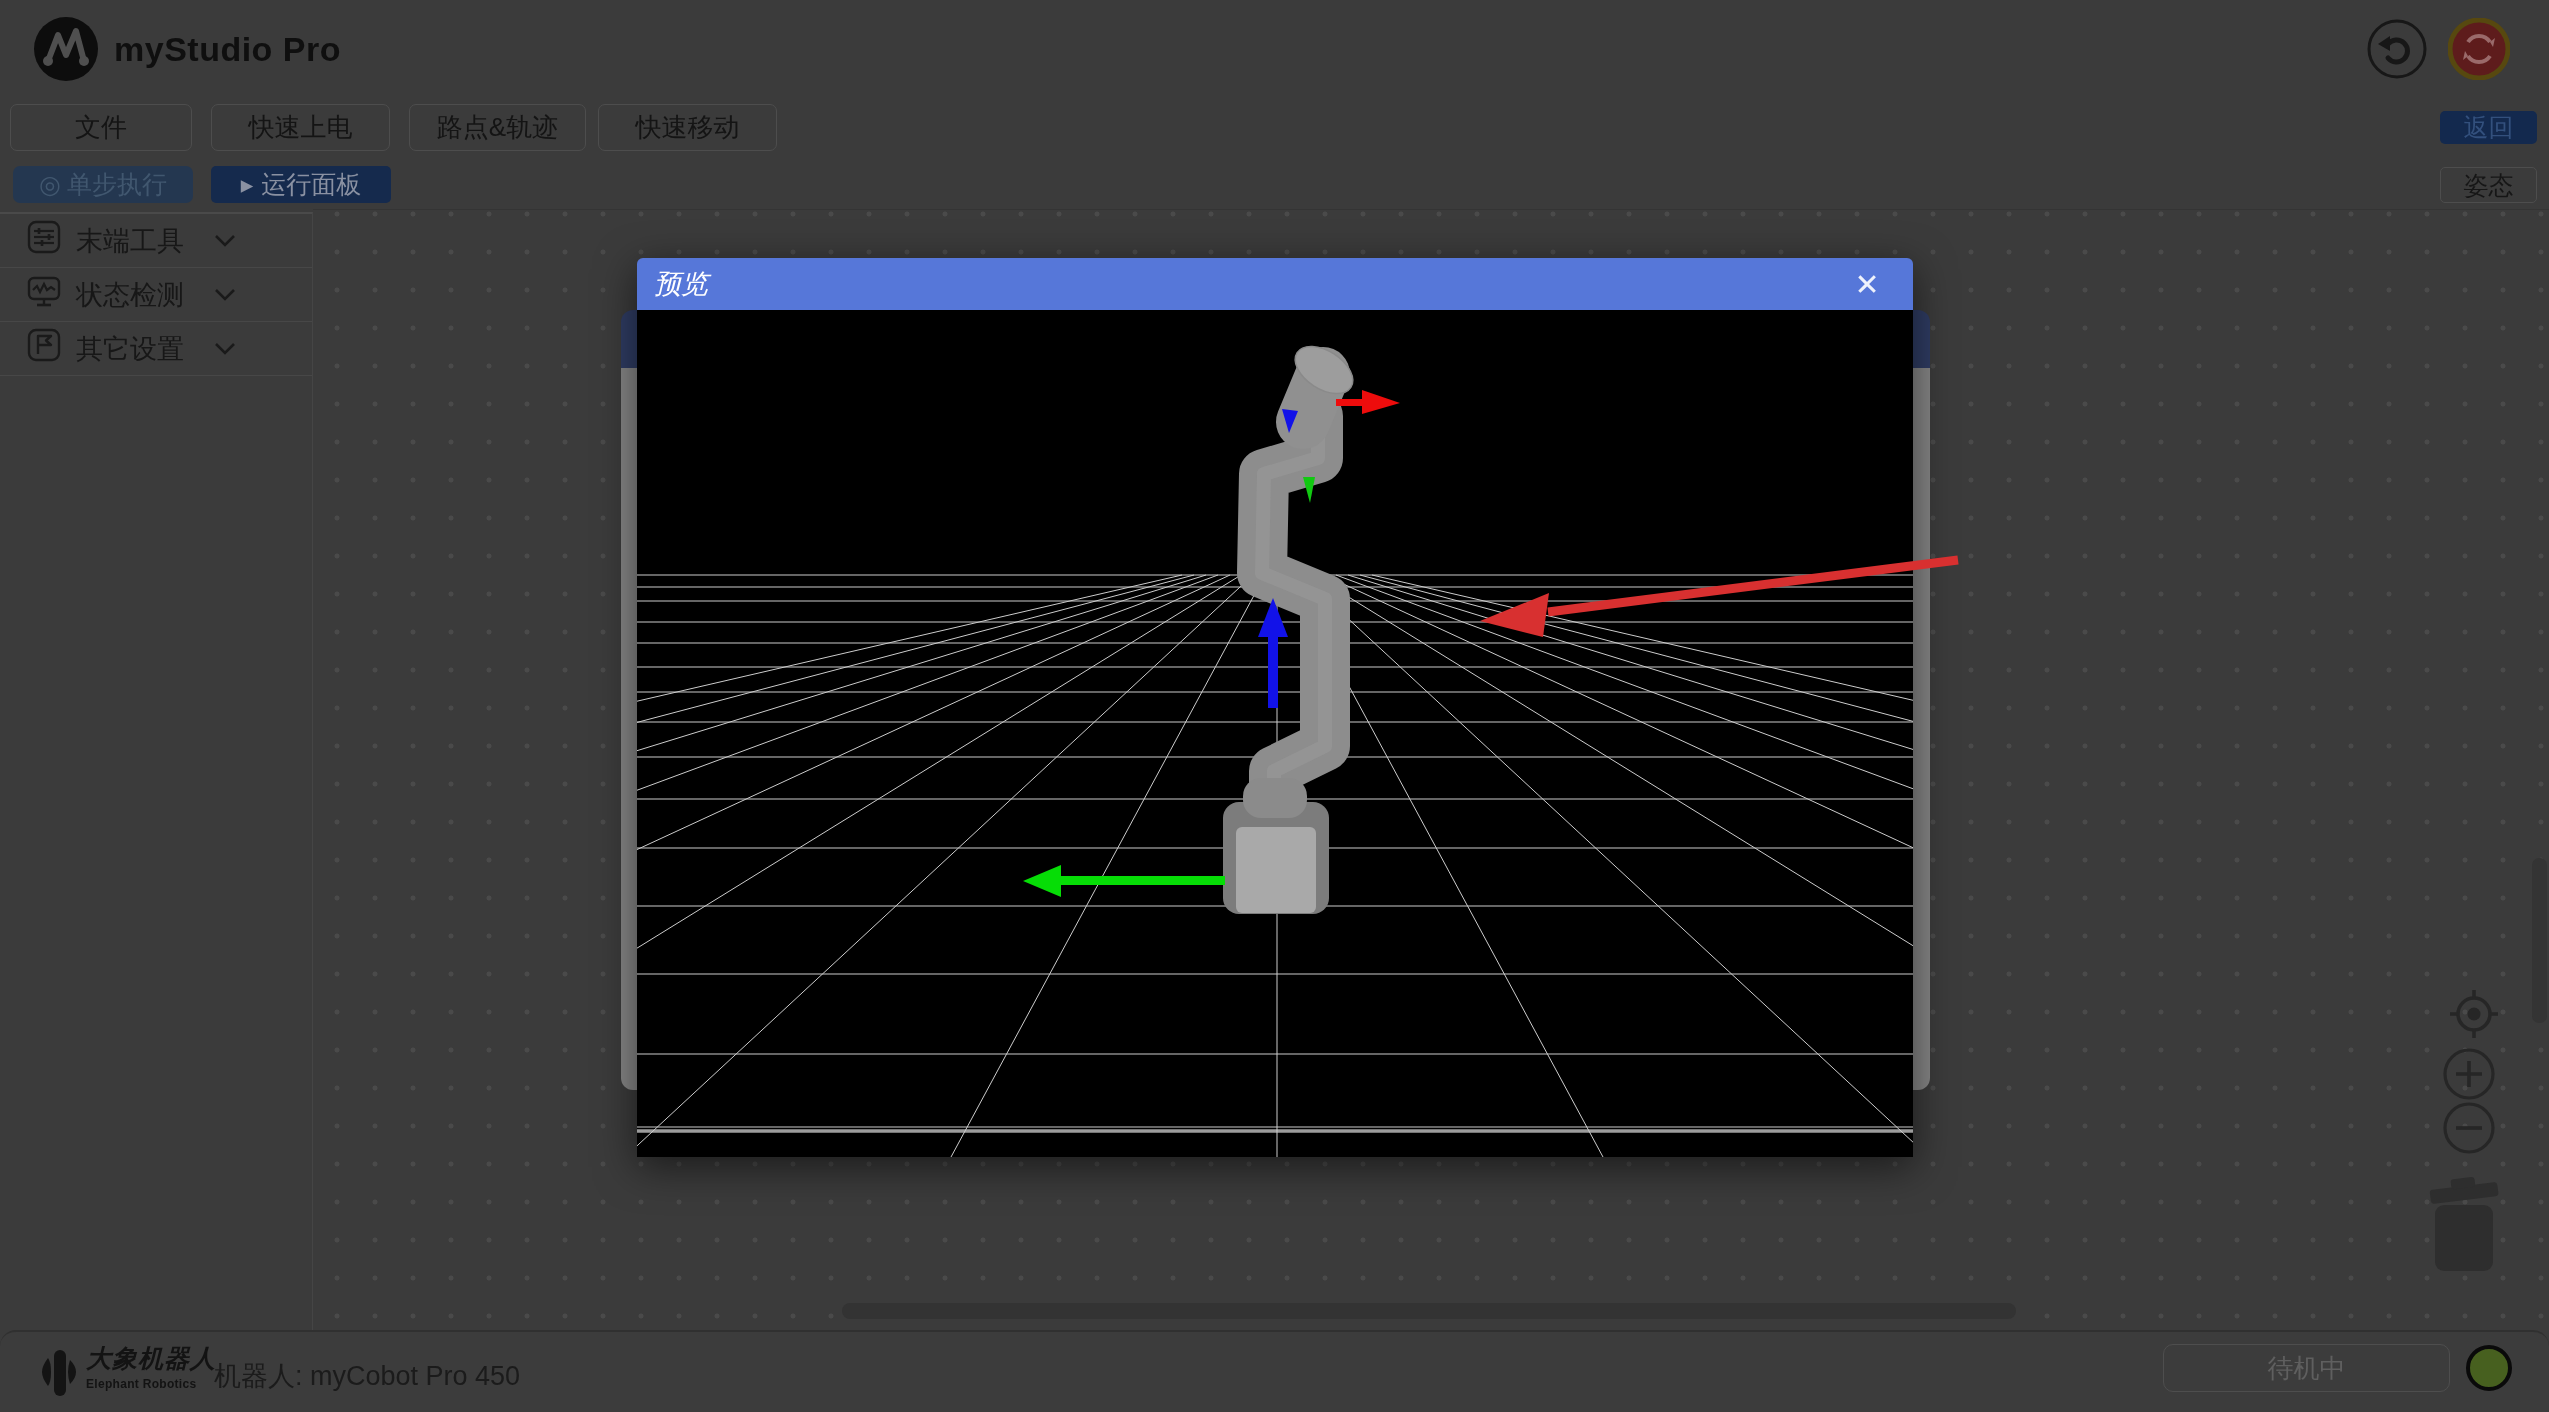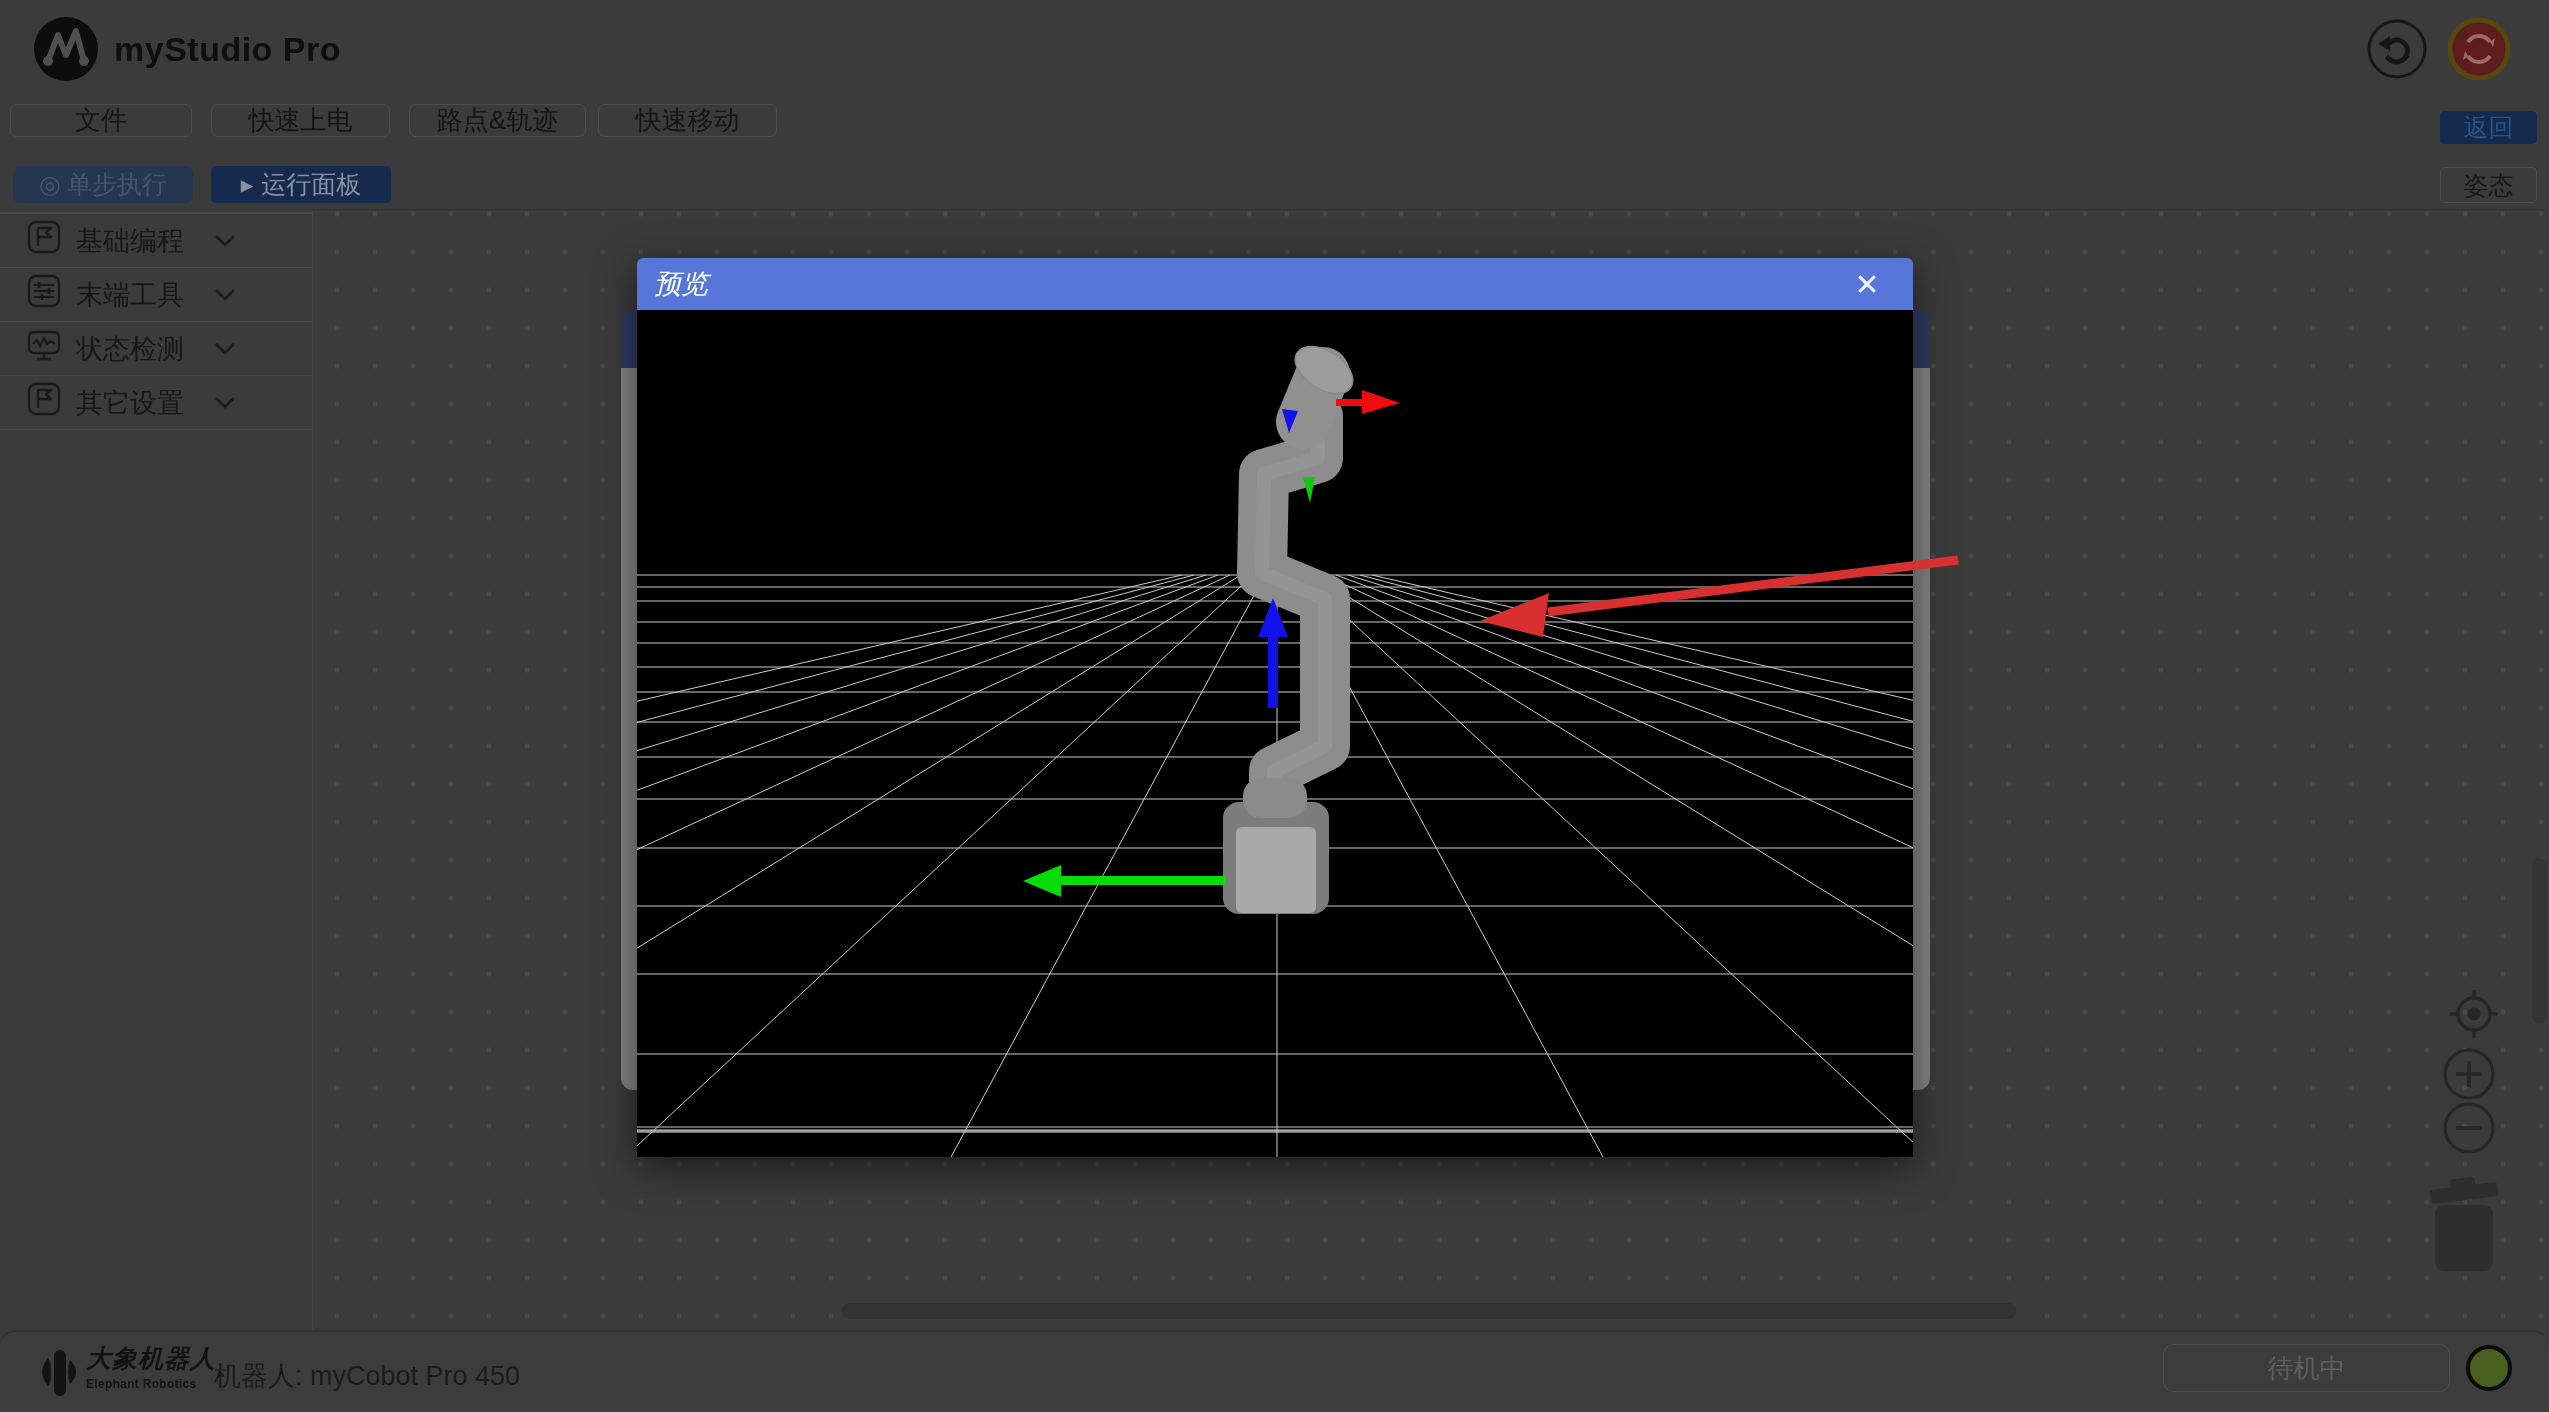--- a/index.html
+++ b/index.html
@@ -8,21 +8,21 @@
 
   
   .topbar{position:absolute;left:0;top:0;width:2549px;height:100px;background:#3b3b3b;}
   .logo-circle{position:absolute;left:34px;top:17px;width:64px;height:64px;border-radius:50%;background:#0d0d0d;}
   .app-title{position:absolute;left:114px;top:30px;font-size:34px;font-weight:bold;color:#0f0f0f;letter-spacing:.5px;}
   .roundbtn{position:absolute;top:18px;width:62px;height:62px;border-radius:50%;}
   .undo-btn{left:2366px;}
   .estop-btn{left:2448px;}
 
   
-  .tab{position:absolute;top:104px;height:33px;border:1px solid #4d4d4d;border-radius:7px;
+  .tab{position:absolute;top:104px;height:47px;border:1px solid #4d4d4d;border-radius:7px;
        background:transparent;color:#141414;font-size:26px;display:flex;align-items:center;justify-content:center;box-sizing:border-box;}
   .tab-file{left:10px;width:182px;}
   .tab-power{left:211px;width:179px;text-align:right;}
   .tab-way{left:409px;width:177px;}
   .tab-move{left:598px;width:179px;}
   .back-btn{position:absolute;left:2440px;top:111px;width:97px;height:33px;background:#13294e;border-radius:5px;
        color:#33507d;font-size:25px;display:flex;align-items:center;justify-content:center;}
   .step-btn{position:absolute;left:13px;top:166px;width:180px;height:37px;background:#243750;border-radius:7px;
        color:#41576f;font-size:25px;display:flex;align-items:center;justify-content:center;gap:6px;}
   .run-btn{position:absolute;left:211px;top:166px;width:180px;height:37px;background:#152a4d;border-radius:5px;
@@ -124,34 +124,20 @@
     <span>◎</span>
     <span>单步执行</span>
   </div>
   <div class="run-btn">
     <span>▸</span>
     <span>运行面板</span>
   </div>
   <div class="posture-btn">姿态</div>
 
   <div class="sidebar">
-    <div class="side-item">
-      <span>
-        <svg width="36" height="36" viewBox="0 0 36 36">
-            <rect x="3" y="3" width="30" height="30" rx="7" fill="none" stroke="#1a1a1a" stroke-width="2.4"></rect>
-            <path d="M 12 27 V 9 H 25 L 20 13.5 25 18 H 12" fill="none" stroke="#1a1a1a" stroke-width="2.4" stroke-linejoin="round"></path>
-          </svg>
-      </span>
-      <span>基础编程</span>
-      <span class="chev">
-        <svg width="22" height="14" viewBox="0 0 22 14">
-            <polyline points="2,2 11,11 20,2" fill="none" stroke="#1a1a1a" stroke-width="2.6"></polyline>
-          </svg>
-      </span>
-    </div>
     <div class="side-item">
       <span>
         <svg width="36" height="36" viewBox="0 0 36 36">
             <rect x="3" y="3" width="30" height="30" rx="7" fill="none" stroke="#1a1a1a" stroke-width="2.4"></rect>
             <line x1="8" y1="12" x2="28" y2="12" stroke="#1a1a1a" stroke-width="2.2"></line>
             <line x1="13" y1="9" x2="13" y2="15" stroke="#1a1a1a" stroke-width="2.6"></line>
             <line x1="8" y1="18" x2="28" y2="18" stroke="#1a1a1a" stroke-width="2.2"></line>
             <line x1="23" y1="15" x2="23" y2="21" stroke="#1a1a1a" stroke-width="2.6"></line>
             <line x1="8" y1="24" x2="28" y2="24" stroke="#1a1a1a" stroke-width="2.2"></line>
             <line x1="16" y1="21" x2="16" y2="27" stroke="#1a1a1a" stroke-width="2.6"></line>

